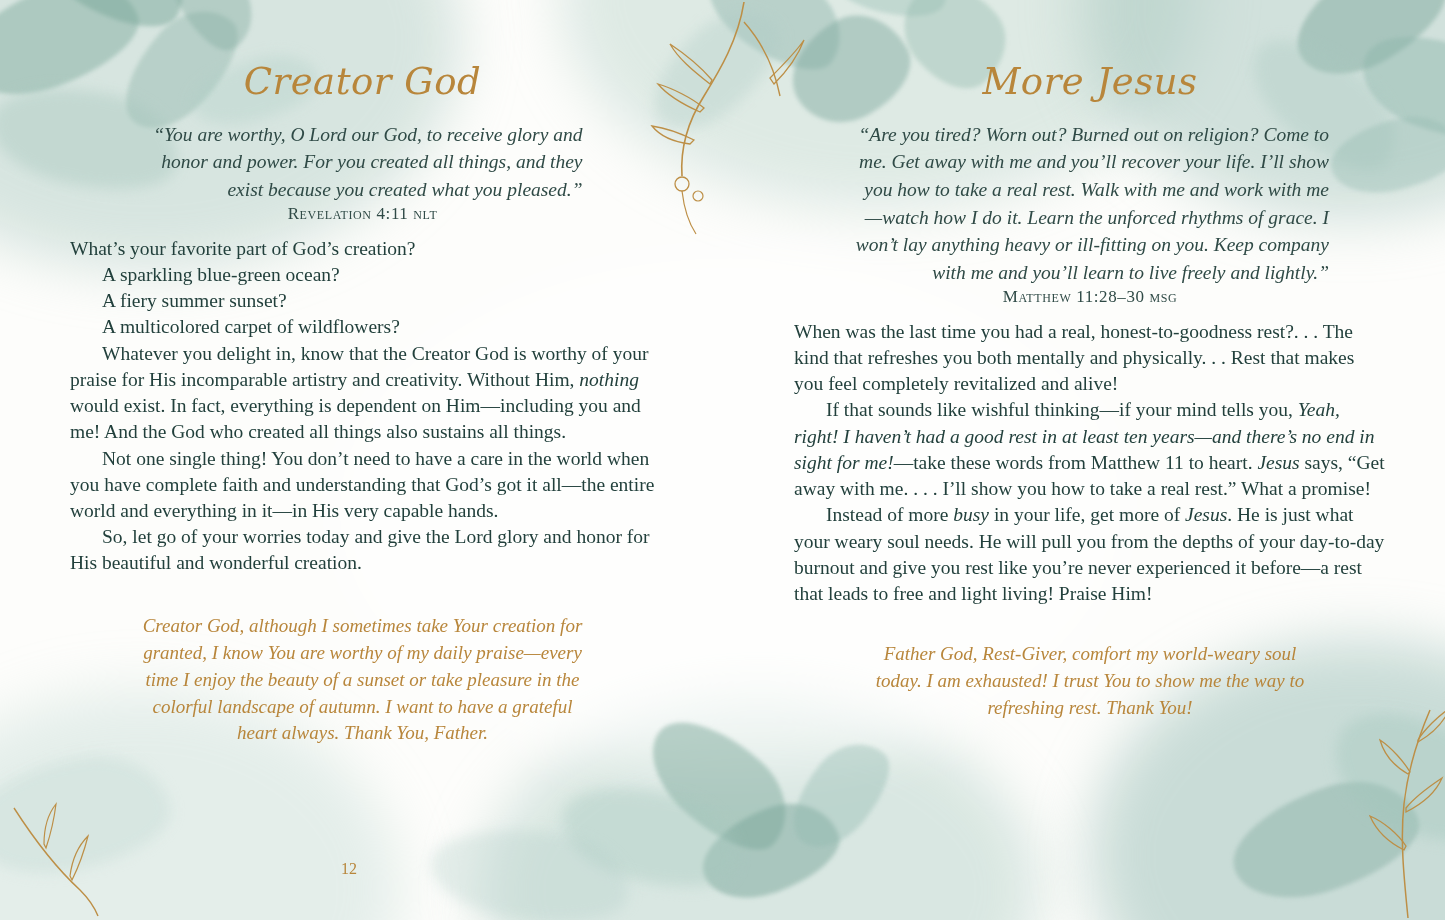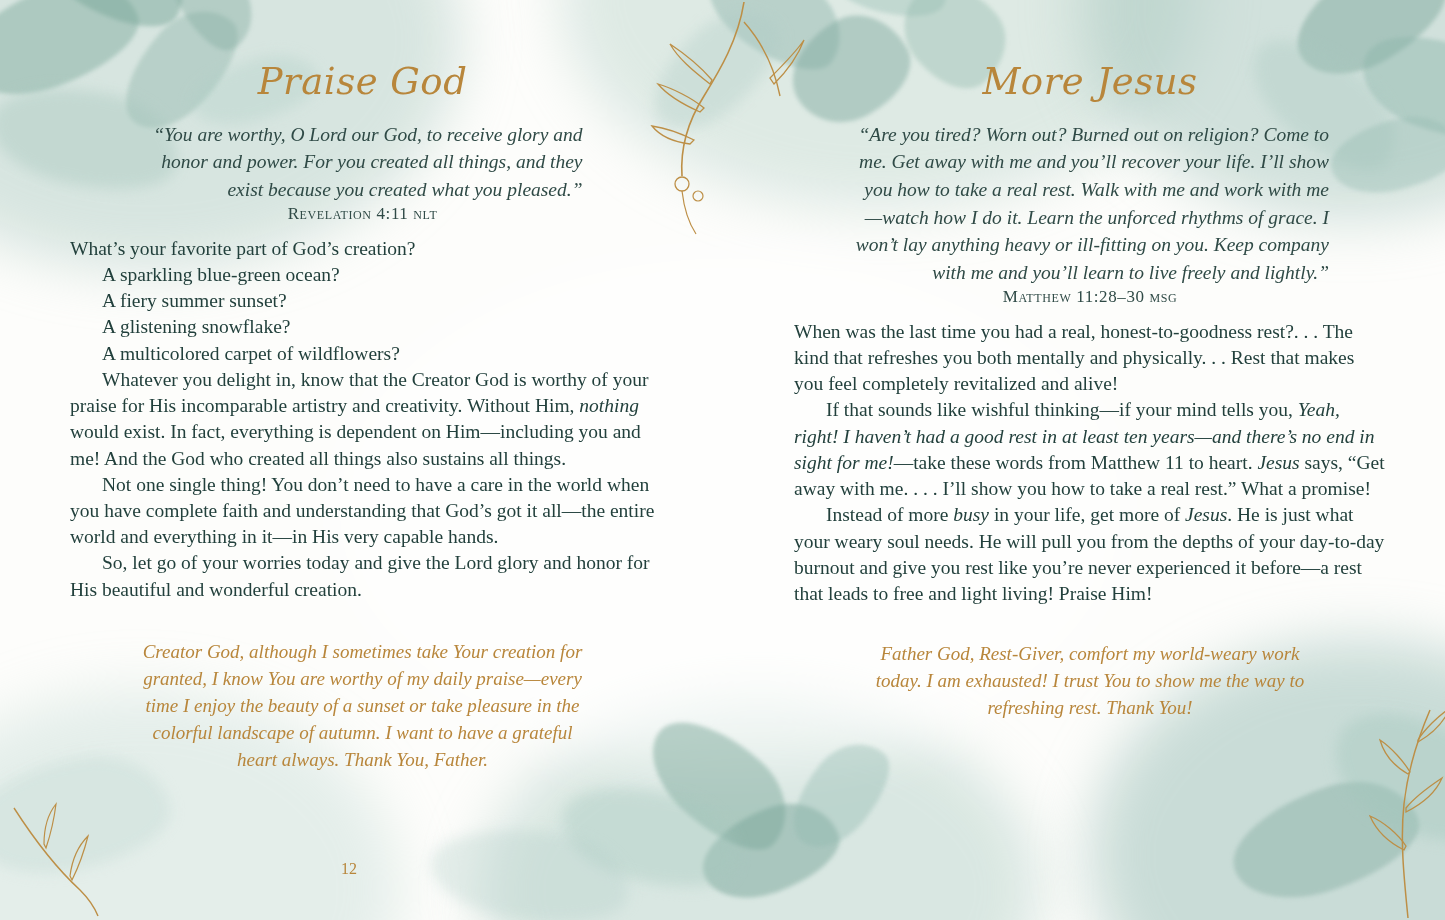--- a/index.html
+++ b/index.html
@@ -209,30 +209,29 @@
   </svg>
 
   <svg class="line-branch" style="left:10px; top:790px;" width="90" height="130" viewBox="0 0 90 130" fill="none">
     <path d="M4 18 C22 46, 44 76, 70 100 C78 108, 84 116, 88 126" stroke="#bd8f46" stroke-width="1.4" fill="none"></path>
     <path d="M34 54 C34 38, 38 24, 46 14 C44 30, 40 46, 36 58Z" stroke="#bd8f46" stroke-width="1.2" fill="none"></path>
     <path d="M60 86 C62 70, 68 56, 78 46 C74 62, 68 78, 62 90Z" stroke="#bd8f46" stroke-width="1.2" fill="none"></path>
   </svg>
 
   <div class="page left">
     <div class="content left">
-      <h1 class="devo-title">Praise God</h1>
+      <h1 class="devo-title">Creator God</h1>
 
       <div class="scripture left-col">“You are worthy, O Lord our God, to receive glory and honor and power. For you created all things, and they exist because you created what you pleased.”</div>
       <div class="reference">Revelation 4:11 nlt</div>
 
       <div class="body-text">
         <p class="noindent">What’s your favorite part of God’s creation?</p>
         <p>A sparkling blue-green ocean?</p>
         <p>A fiery summer sunset?</p>
-        <p>A glistening snowflake?</p>
         <p>A multicolored carpet of wildflowers?</p>
         <p>Whatever you delight in, know that the Creator God is worthy of your praise for His incomparable artistry and creativity. Without Him, <em>nothing</em> would exist. In fact, everything is dependent on Him—including you and me! And the God who created all things also sustains all things.</p>
         <p>Not one single thing! You don’t need to have a care in the world when you have complete faith and understanding that God’s got it all—the entire world and everything in it—in His very capable hands.</p>
         <p>So, let go of your worries today and give the Lord glory and honor for His beautiful and wonderful creation.</p>
       </div>
 
       <div class="prayer left-col">Creator God, although I sometimes take Your creation for granted, I know You are worthy of my daily praise—every time I enjoy the beauty of a sunset or take pleasure in the colorful landscape of autumn. I want to have a grateful heart always. Thank You, Father.</div>
     </div>
     <div class="folio left">12</div>
   </div>
@@ -243,18 +242,18 @@
 
       <div class="scripture right-col">“Are you tired? Worn out? Burned out on religion? Come to me. Get away with me and you’ll recover your life. I’ll show you how to take a real rest. Walk with me and work with me—watch how I do it. Learn the unforced rhythms of grace. I won’t lay anything heavy or ill-fitting on you. Keep company with me and you’ll learn to live freely and lightly.”</div>
       <div class="reference">Matthew 11:28–30 msg</div>
 
       <div class="body-text">
         <p class="noindent">When was the last time you had a real, honest-to-goodness rest?. . . The kind that refreshes you both mentally and physically. . . Rest that makes you feel completely revitalized and alive!</p>
         <p>If that sounds like wishful thinking—if your mind tells you, <em>Yeah, right! I haven’t had a good rest in at least ten years—and there’s no end in sight for me!</em>—take these words from Matthew 11 to heart. <em>Jesus</em> says, “Get away with me. . . . I’ll show you how to take a real rest.” What a promise!</p>
         <p>Instead of more <em>busy</em> in your life, get more of <em>Jesus</em>. He is just what your weary soul needs. He will pull you from the depths of your day-to-day burnout and give you rest like you’re never experienced it before—a rest that leads to free and light living! Praise Him!</p>
       </div>
 
-      <div class="prayer right-col">Father God, Rest-Giver, comfort my world-weary work today. I am exhausted! I trust You to show me the way to refreshing rest. Thank You!</div>
+      <div class="prayer right-col">Father God, Rest-Giver, comfort my world-weary soul today. I am exhausted! I trust You to show me the way to refreshing rest. Thank You!</div>
     </div>
 
   </div>
 
 </div>
 
 </body></html>

